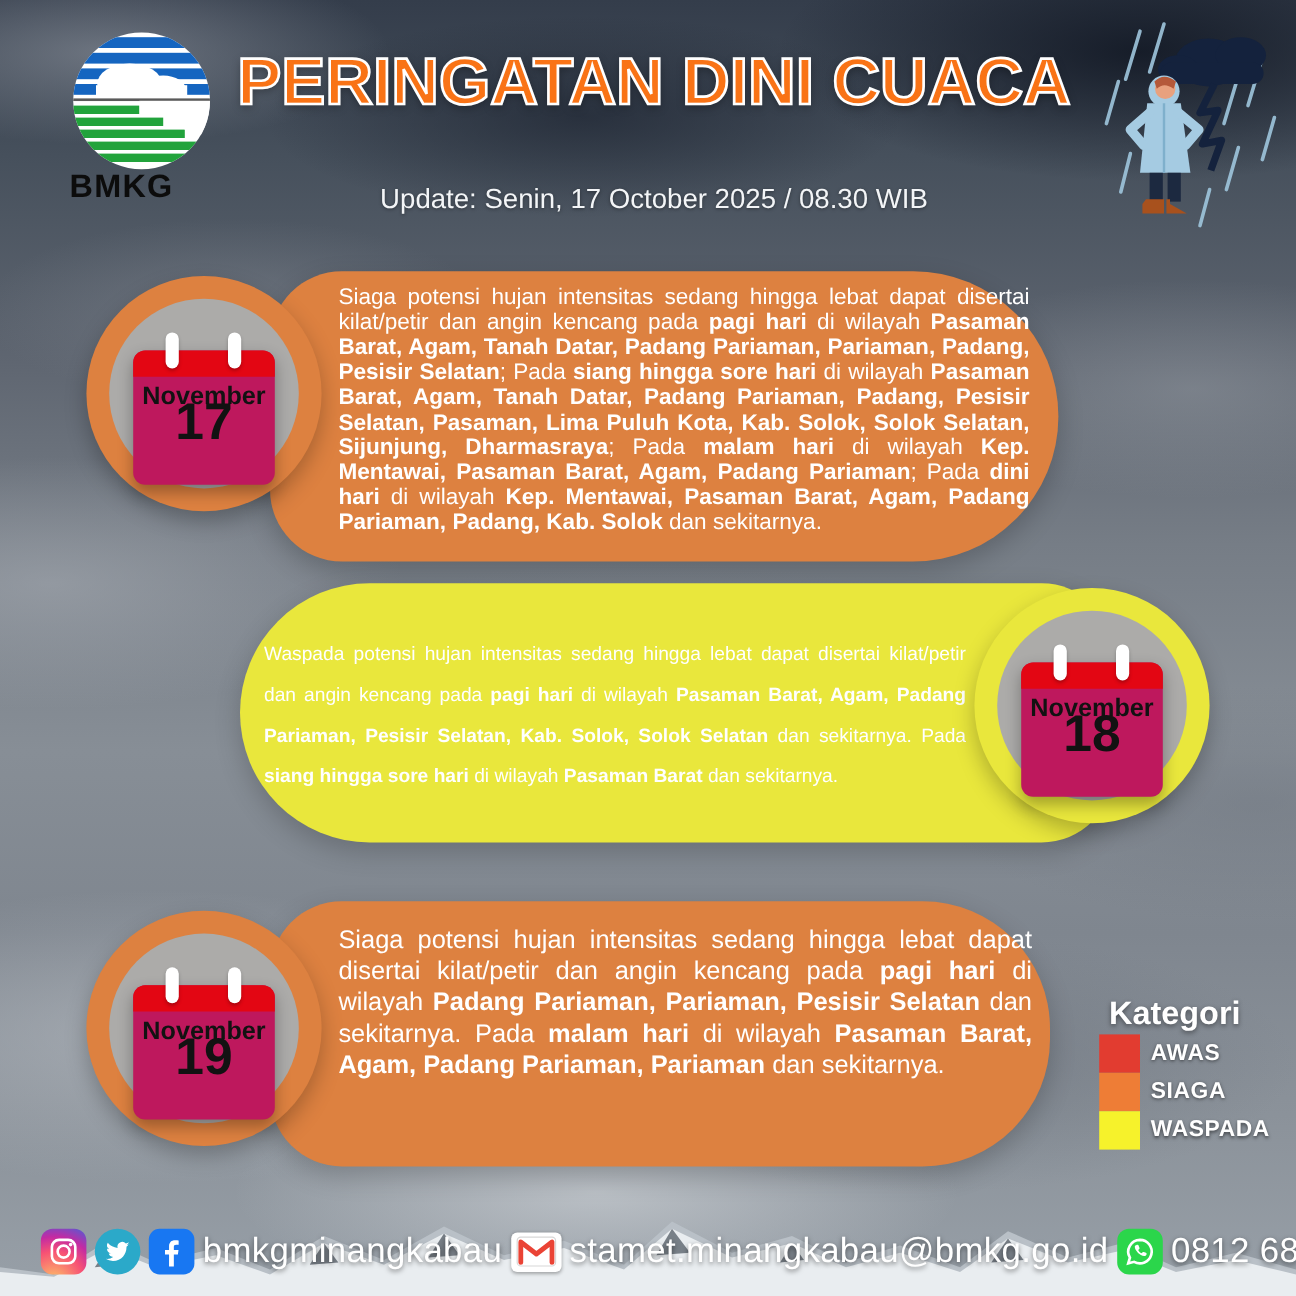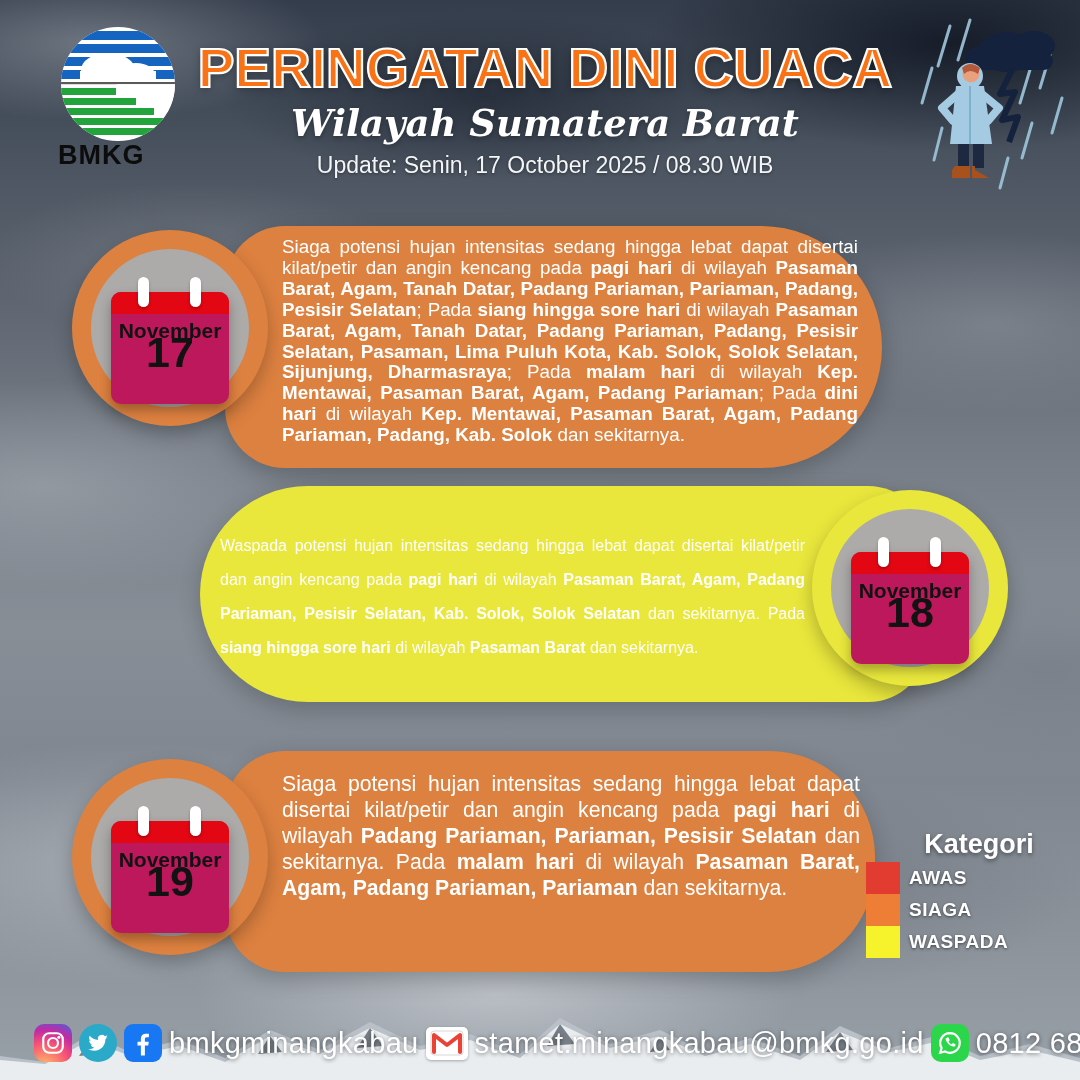--- a/index.html
+++ b/index.html
@@ -60,21 +60,21 @@
     box-shadow:0 2px 3px rgba(0,0,0,.25);}
   .peg.p1{left:27px;} .peg.p2{left:79px;}
   .cal-month{position:absolute;top:27px;left:0;right:0;text-align:center;font-weight:bold;
     font-size:21px;color:#121212;}
   .cal-day{position:absolute;top:36px;left:0;right:0;text-align:center;font-weight:bold;
     font-size:43px;color:#121212;}
 
   
   .legend-title{position:absolute;left:905px;top:829px;width:148px;text-align:center;color:#fff;
     font-weight:bold;font-size:27px;text-shadow:0 2px 4px rgba(0,0,0,.45);}
-  .legend-items{position:absolute;left:866px;top:862px;}
+  .legend-items{position:absolute;left:916px;top:862px;}
   .legend-row{display:flex;align-items:center;height:32px;}
   .swatch{width:34px;height:32px;flex:none;}
   .legend-label{color:#fff;font-weight:bold;font-size:19px;letter-spacing:.5px;margin-left:9px;
     text-shadow:0 1px 3px rgba(0,0,0,.55);}
 
   
   .footer{position:absolute;left:34px;top:1021px;height:44px;display:flex;align-items:center;
     gap:7px;color:#fff;z-index:5;}
   .footer .txt{font-size:29px;letter-spacing:.3px;text-shadow:0 1px 4px rgba(0,0,0,.5);white-space:nowrap;}
   .icon{width:38px;height:38px;flex:none;display:flex;align-items:center;justify-content:center;}
@@ -127,21 +127,20 @@
         <rect x="2" y="84" width="94" height="7"></rect>
         <rect x="2" y="94" width="112" height="7"></rect>
         <rect x="10" y="104" width="102" height="7"></rect>
       </g>
       <polygon points="58,60 120,60 120,92 96,84 78,72" fill="#ffffff" opacity=".85"></polygon>
     </g>
   </svg>
   <div class="logo-label">BMKG</div>
 
   <div class="title">PERINGATAN DINI CUACA</div>
-  <div class="subtitle">Wilayah Sumatera Barat</div>
   <div class="update">Update: Senin, 17 October 2025 / 08.30 WIB</div>
 
   <svg class="storm" viewBox="0 0 166 192">
     <g stroke="#9fc6dd" stroke-width="3" stroke-linecap="round" opacity=".9">
       <line x1="38" y1="18" x2="26" y2="58"></line>
         <line x1="58" y1="12" x2="46" y2="52"></line>
       <line x1="20" y1="60" x2="10" y2="95"></line>
         <line x1="120" y1="55" x2="108" y2="95"></line>
       <line x1="140" y1="40" x2="128" y2="80"></line>
         <line x1="150" y1="90" x2="140" y2="125"></line>

